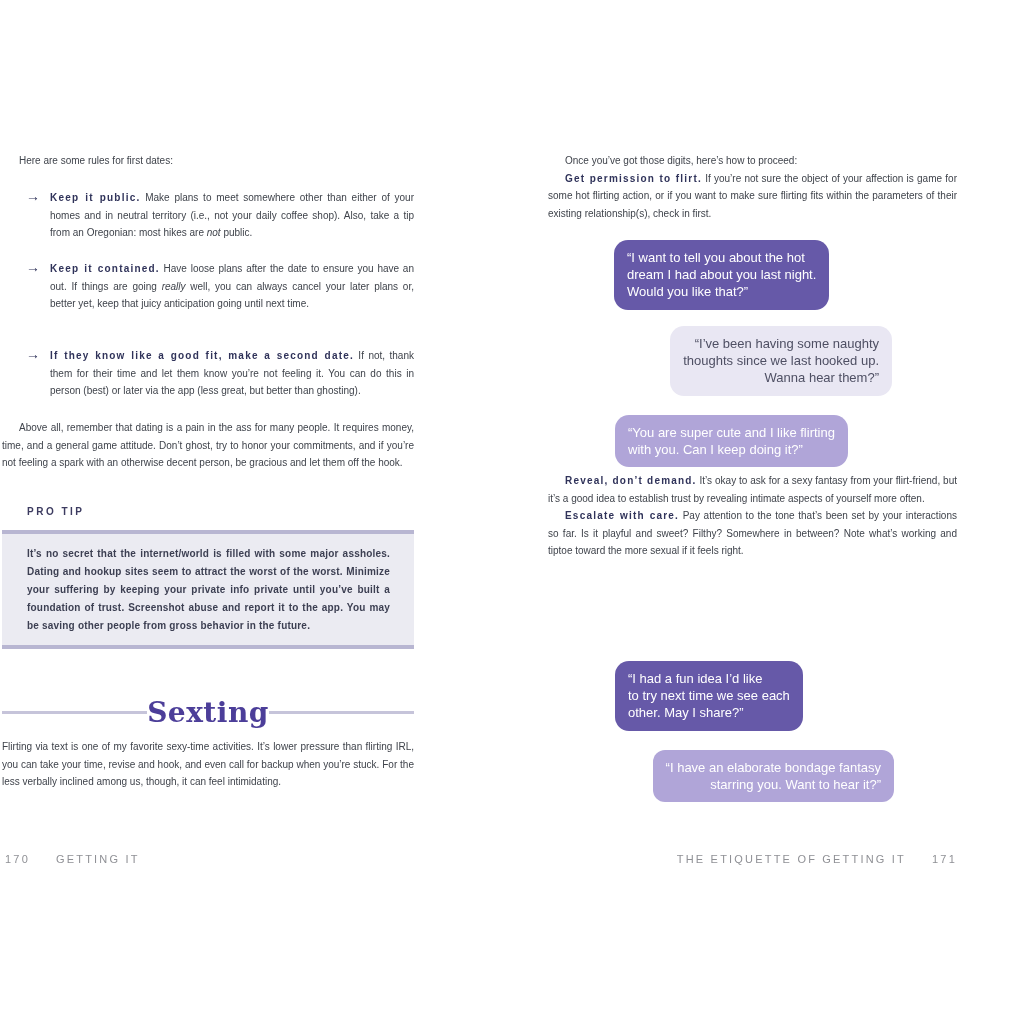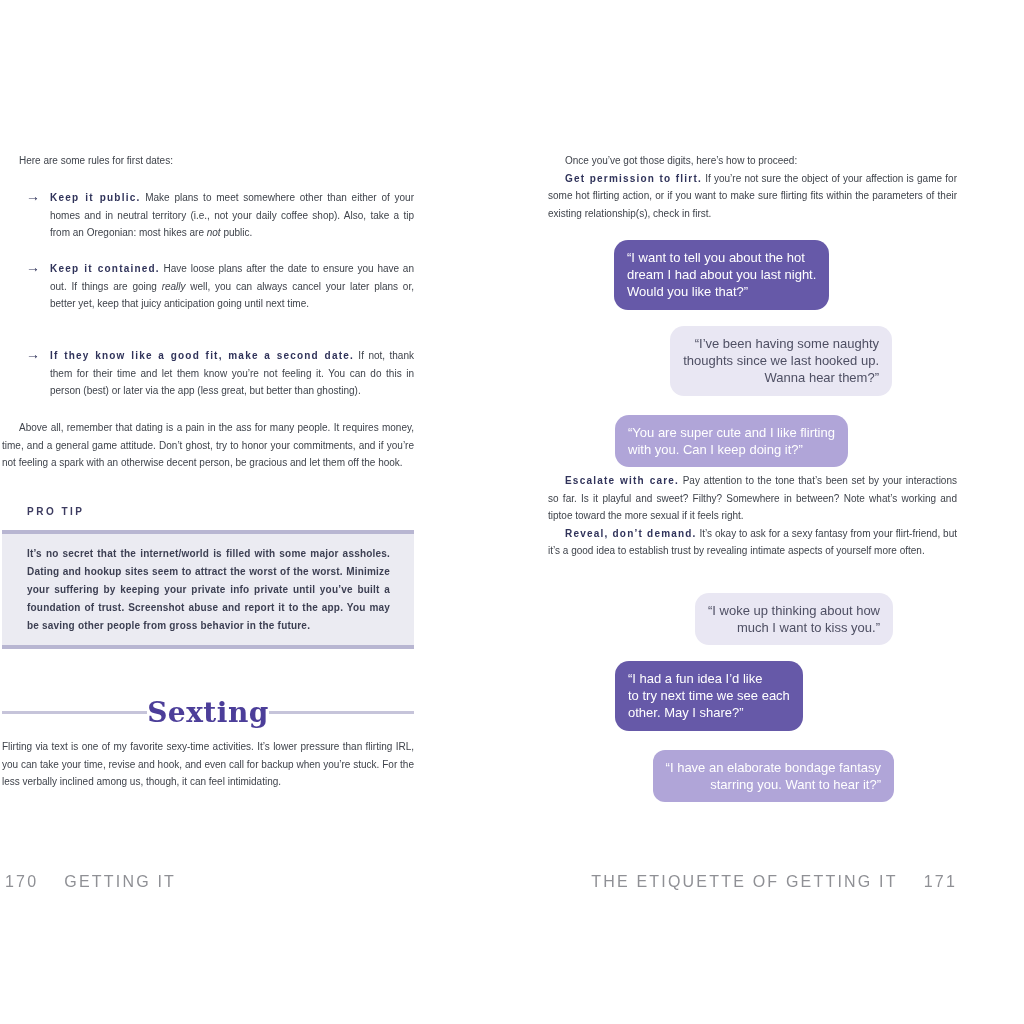--- a/index.html
+++ b/index.html
@@ -38,21 +38,21 @@
   .bullet .arrow{position:absolute;left:24px;top:-1px;color:var(--lead-text);font-weight:bold;font-size:14px;}
   .bullet p{margin-left:48px;}
   .protip-heading{position:absolute;left:25px;margin:0;font-size:10px;font-weight:bold;letter-spacing:2.5px;color:var(--protip-heading);}
   .protip-box{position:absolute;left:0;right:0;}
   .protip-bar{height:4px;background:var(--protip-bar);}
   .protip-inner{background:var(--protip-bg);padding:11px 24px 10px 25px;}
   .protip-inner p{font-weight:bold;line-height:18px;color:var(--protip-text);letter-spacing:0.2px;}
   .section-head{position:absolute;left:0;right:0;display:flex;align-items:center;height:44px;}
   .section-head .rule{flex:1;height:3px;background:var(--section-line);}
   .section-head h1{margin:0;font-family:"DejaVu Serif", serif;font-weight:bold;font-size:28px;color:var(--section-heading);letter-spacing:0.5px;}
-  .footer{position:absolute;display:flex;gap:26px;font-size:16px;letter-spacing:2.2px;color:var(--footer-text);margin-top:20px;}
+  .footer{position:absolute;display:flex;gap:26px;font-size:11px;letter-spacing:2.2px;color:var(--footer-text);}
   .footer.right-side{right:0;justify-content:flex-end;}
   .bubble{
     position:absolute;border-radius:14px;padding:9px 13px;
     font-size:13px;line-height:17.2px;width:max-content;max-width:340px;
   }
   .bubble span{display:block;white-space:nowrap;}
   .bubble.dark{background:var(--bubble-dark-bg);color:var(--bubble-dark-text);}
   .bubble.medium{background:var(--bubble-medium-bg);color:var(--bubble-dark-text);}
   .bubble.light{background:var(--bubble-light-bg);color:var(--bubble-light-text);}
   .bubble.t-right{text-align:right;}
@@ -125,28 +125,24 @@
       <span>thoughts since we last hooked up.</span>
       <span>Wanna hear them?”</span>
     </div>
 
     <div class="bubble medium" style="top:415px;left:67px;">
       <span>“You are super cute and I like flirting</span>
       <span>with you. Can I keep doing it?”</span>
     </div>
 
     <div class="block" style="top:472px;">
+      <p class="indent"><span class="lead">Reveal, don’t demand.</span><span> It’s okay to ask for a sexy fantasy from your flirt-friend, but it’s a good idea to establish trust by revealing intimate aspects of yourself more often.</span></p>
       <p class="indent"><span class="lead">Escalate with care.</span><span> Pay attention to the tone that’s been set by your interactions so far. Is it playful and sweet? Filthy? Somewhere in between? Note what’s working and tiptoe toward the more sexual if it feels right.</span></p>
-      <p class="indent"><span class="lead">Reveal, don’t demand.</span><span> It’s okay to ask for a sexy fantasy from your flirt-friend, but it’s a good idea to establish trust by revealing intimate aspects of yourself more often.</span></p>
     </div>
 
-    <div class="bubble light t-right" style="top:593px;right:64px;">
-      <span>“I woke up thinking about how</span>
-      <span>much I want to kiss you.”</span>
-    </div>
 
     <div class="bubble dark" style="top:661px;left:67px;">
       <span>“I had a fun idea I’d like</span>
       <span>to try next time we see each</span>
       <span>other. May I share?”</span>
     </div>
 
     <div class="bubble medium t-right" style="top:750px;right:63px;border-radius:12px;">
       <span>“I have an elaborate bondage fantasy</span>
       <span>starring you. Want to hear it?”</span>

